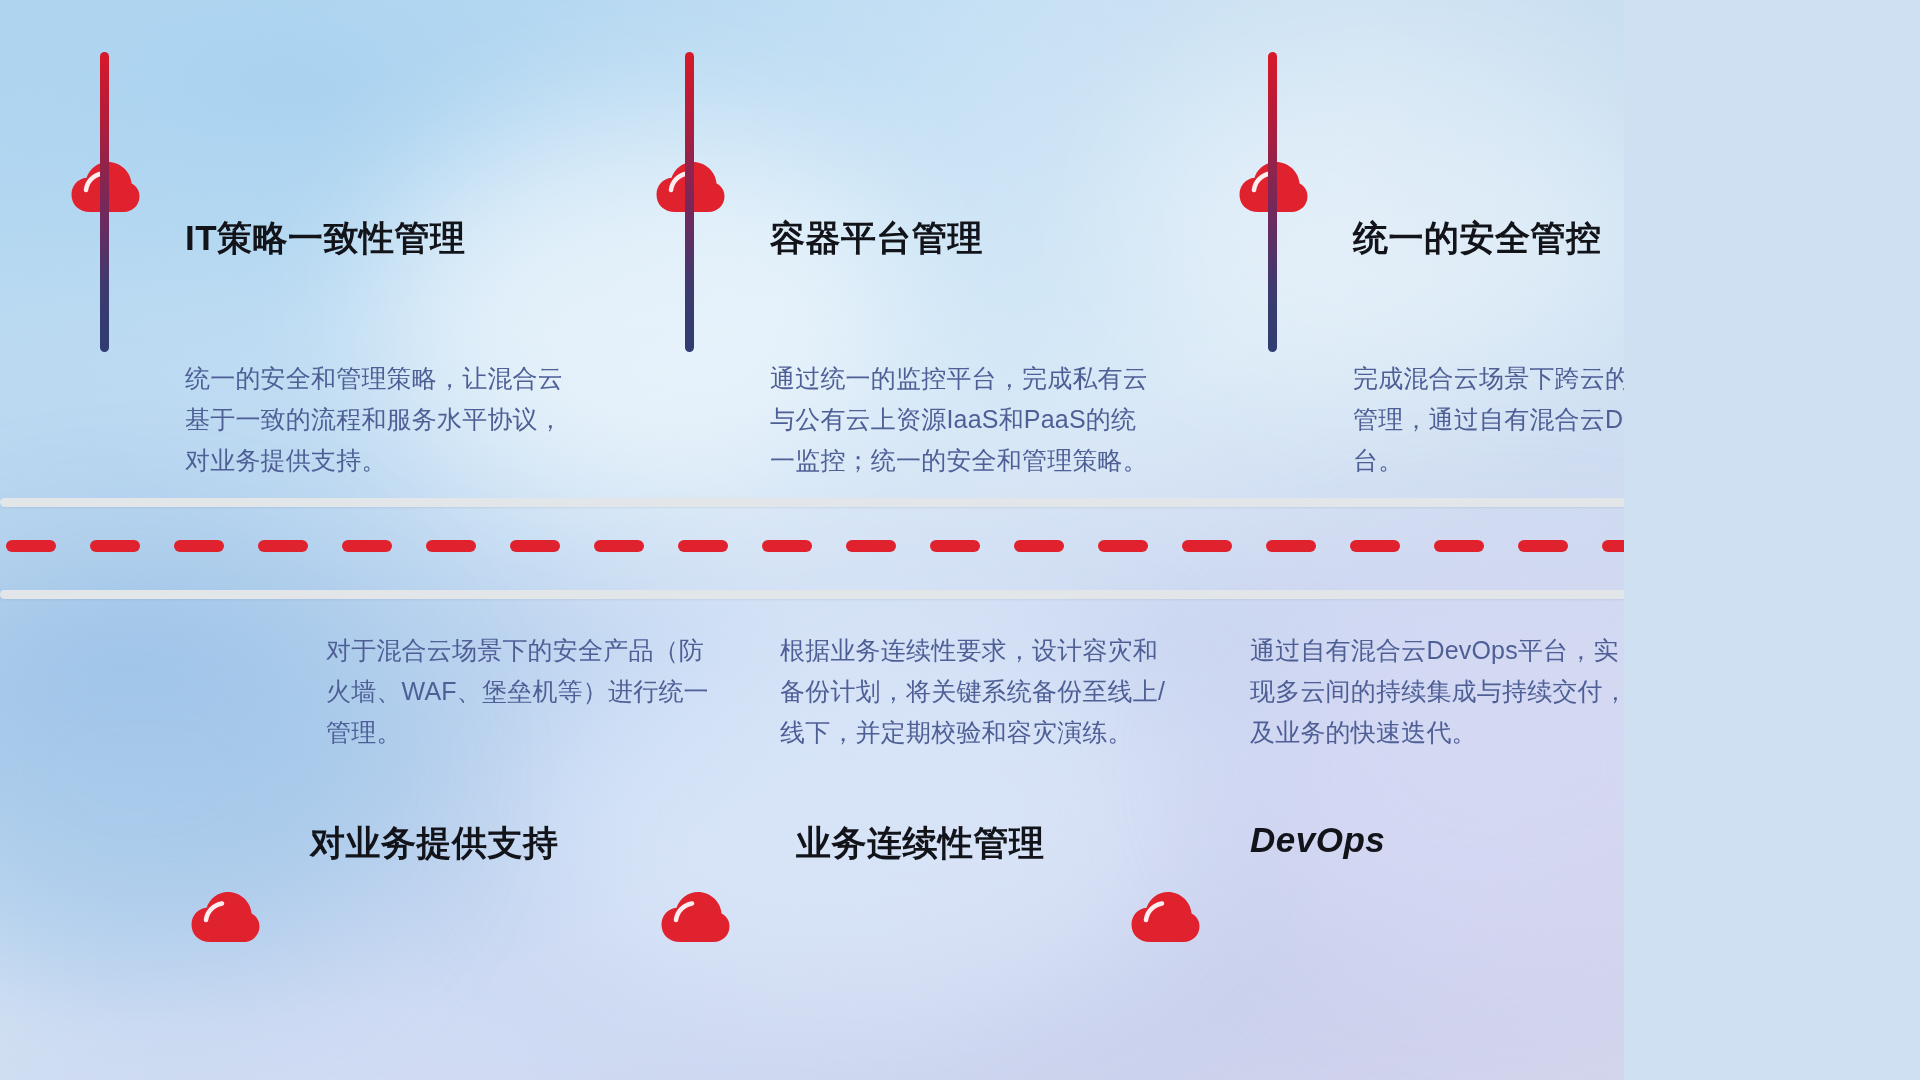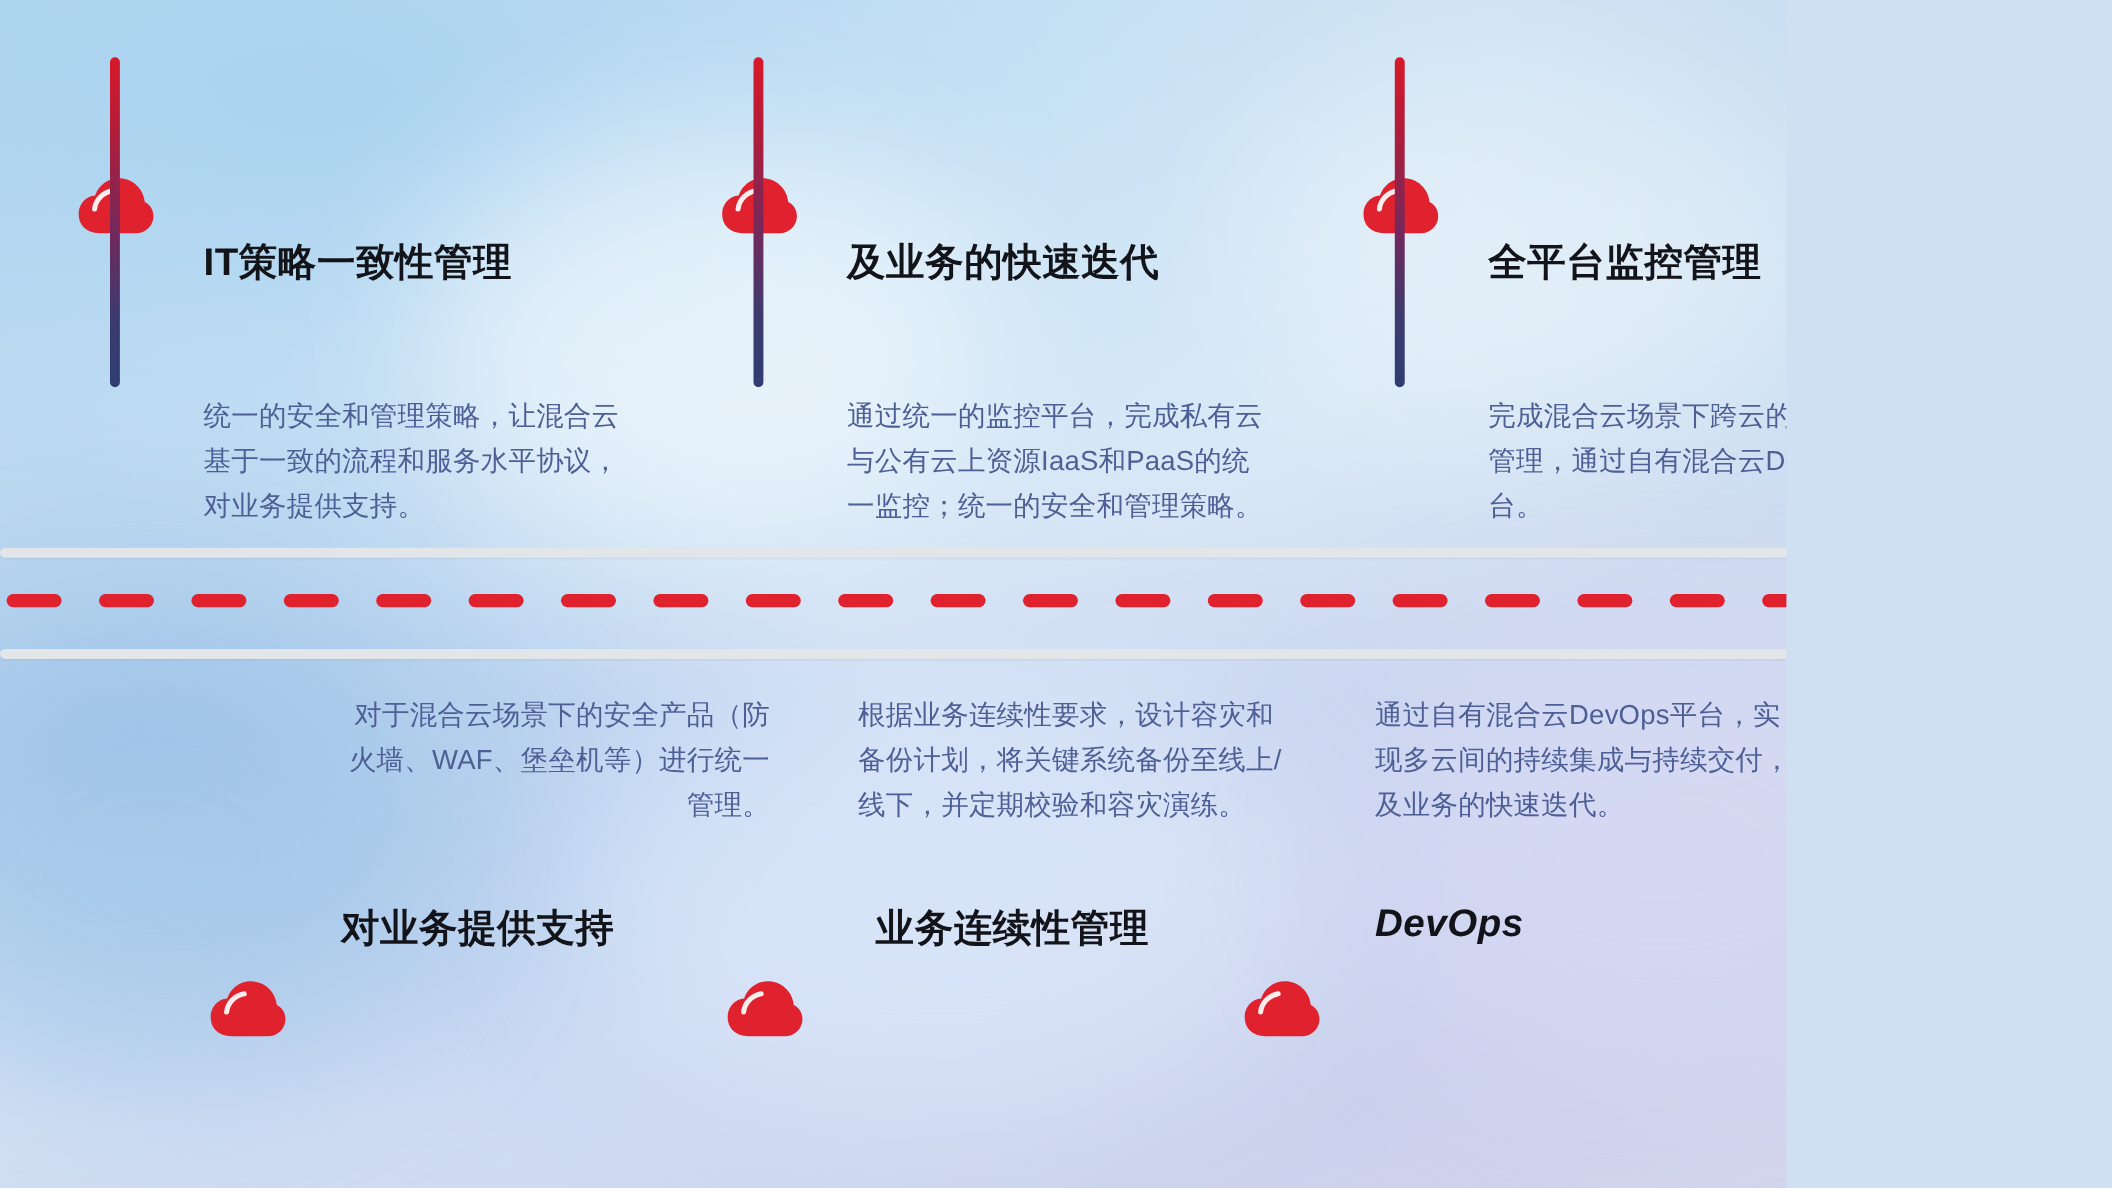--- a/index.html
+++ b/index.html
@@ -159,33 +159,33 @@
     </div>
 
     <div class="col" style="left:655px;">
       <div class="pin" style="left:0;">
         <svg class="cloud" width="70" height="56" viewBox="0 0 70 56">
           <path d="M20.5 52 C8.5 52 1.5 44.5 1.5 34.5 C1.5 25.5 8 18.5 16.5 17.8 C19.5 8.5 28 2 38 2 C50.5 2 60.5 11.5 61.6 23.6 C66.6 26 69.5 30.8 69.5 36.5 C69.5 45 62.5 52 53.5 52 Z" fill="#e0222e"></path>
           <path d="M16 30 C17 21.5 23.5 15 32 13.5" stroke="#ffffff" stroke-width="4.6" stroke-linecap="round" fill="none" opacity="0.92"></path>
         </svg>
       </div>
       <div class="stem stem-down"></div>
-      <div class="col-title" style="left:115px;">及业务的快速迭代</div>
+      <div class="col-title" style="left:115px;">容器平台管理</div>
       <div class="col-body" style="left:115px;">通过统一的监控平台，完成私有云与公有云上资源IaaS和PaaS的统一监控；统一的安全和管理策略。</div>
     </div>
 
     <div class="col" style="left:1238px;">
       <div class="pin" style="left:0;">
         <svg class="cloud" width="70" height="56" viewBox="0 0 70 56">
           <path d="M20.5 52 C8.5 52 1.5 44.5 1.5 34.5 C1.5 25.5 8 18.5 16.5 17.8 C19.5 8.5 28 2 38 2 C50.5 2 60.5 11.5 61.6 23.6 C66.6 26 69.5 30.8 69.5 36.5 C69.5 45 62.5 52 53.5 52 Z" fill="#e0222e"></path>
           <path d="M16 30 C17 21.5 23.5 15 32 13.5" stroke="#ffffff" stroke-width="4.6" stroke-linecap="round" fill="none" opacity="0.92"></path>
         </svg>
       </div>
       <div class="stem stem-down"></div>
-      <div class="col-title" style="left:115px;">全平台监控管理</div>
+      <div class="col-title" style="left:115px;">统一的安全管控</div>
       <div class="col-body" style="left:115px;">完成混合云场景下跨云的容器平台管理，通过自有混合云DevOps平台。</div>
     </div>
 
   </div>
 
   <div class="divider-band">
     <div class="rule-solid top"></div>
     <div class="rule-dashed" id="dashed-rule">
         <span class="dash"></span>
         <span class="dash"></span>
@@ -218,21 +218,21 @@
 
     <div class="col" style="left:190px;">
       <div class="pin" style="left:0;">
         <svg class="cloud" width="70" height="56" viewBox="0 0 70 56">
           <path d="M20.5 52 C8.5 52 1.5 44.5 1.5 34.5 C1.5 25.5 8 18.5 16.5 17.8 C19.5 8.5 28 2 38 2 C50.5 2 60.5 11.5 61.6 23.6 C66.6 26 69.5 30.8 69.5 36.5 C69.5 45 62.5 52 53.5 52 Z" fill="#e0222e"></path>
           <path d="M16 30 C17 21.5 23.5 15 32 13.5" stroke="#ffffff" stroke-width="4.6" stroke-linecap="round" fill="none" opacity="0.92"></path>
         </svg>
       </div>
 
       <div class="col-title" style="left:120px;">对业务提供支持</div>
-      <div class="col-body" style="left:120px;text-align:right;">对于混合云场景下的安全产品（防火墙、WAF、堡垒机等）进行统一管理。</div>
+      <div class="col-body" style="left:136px;">对于混合云场景下的安全产品（防火墙、WAF、堡垒机等）进行统一管理。</div>
     </div>
 
     <div class="col" style="left:660px;">
       <div class="pin" style="left:0;">
         <svg class="cloud" width="70" height="56" viewBox="0 0 70 56">
           <path d="M20.5 52 C8.5 52 1.5 44.5 1.5 34.5 C1.5 25.5 8 18.5 16.5 17.8 C19.5 8.5 28 2 38 2 C50.5 2 60.5 11.5 61.6 23.6 C66.6 26 69.5 30.8 69.5 36.5 C69.5 45 62.5 52 53.5 52 Z" fill="#e0222e"></path>
           <path d="M16 30 C17 21.5 23.5 15 32 13.5" stroke="#ffffff" stroke-width="4.6" stroke-linecap="round" fill="none" opacity="0.92"></path>
         </svg>
       </div>
 

